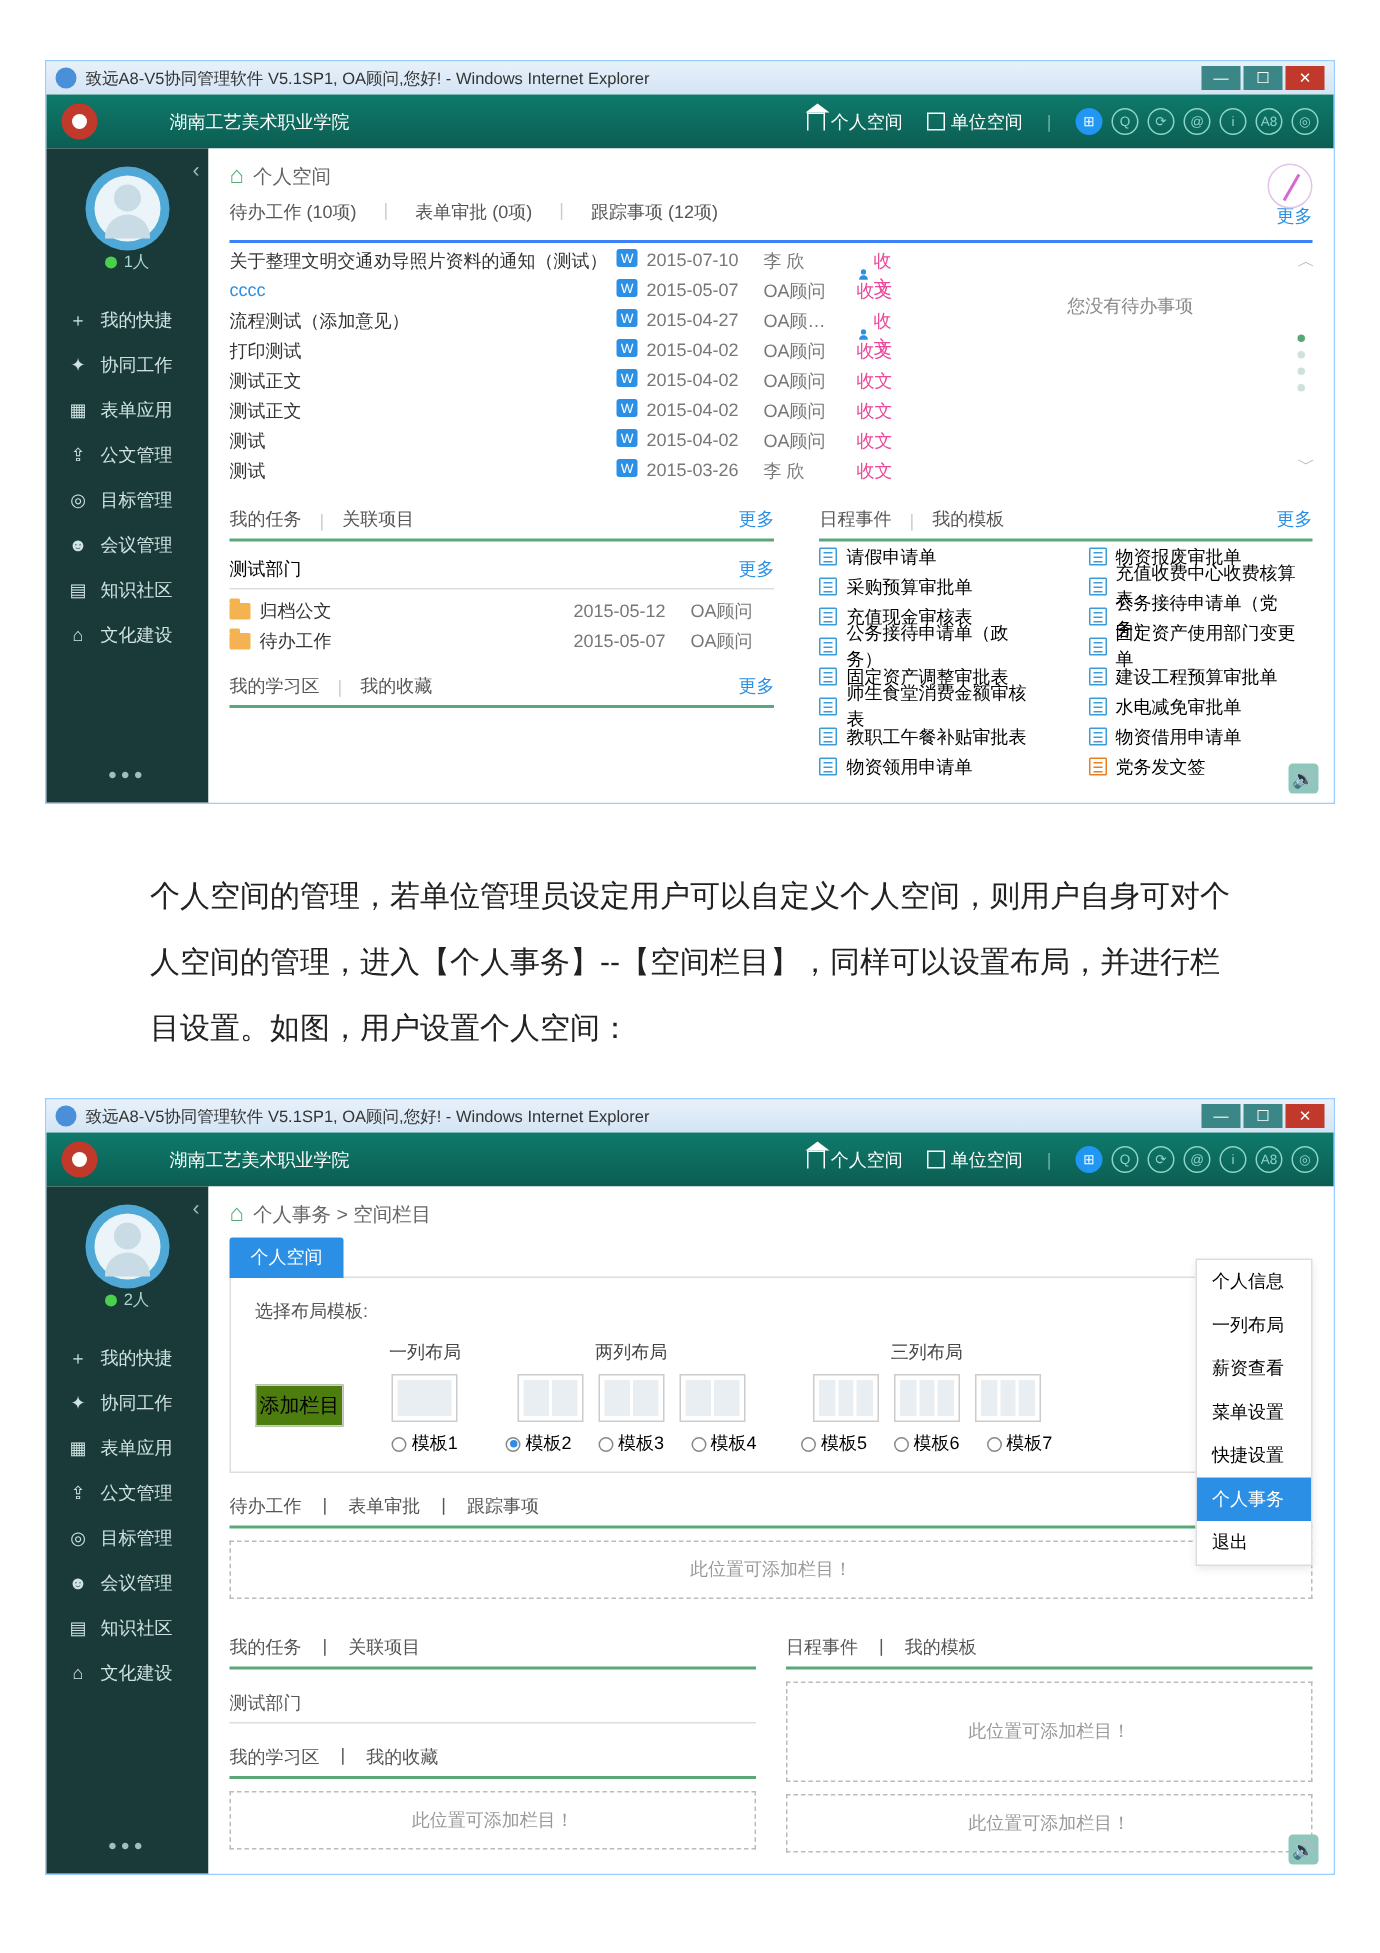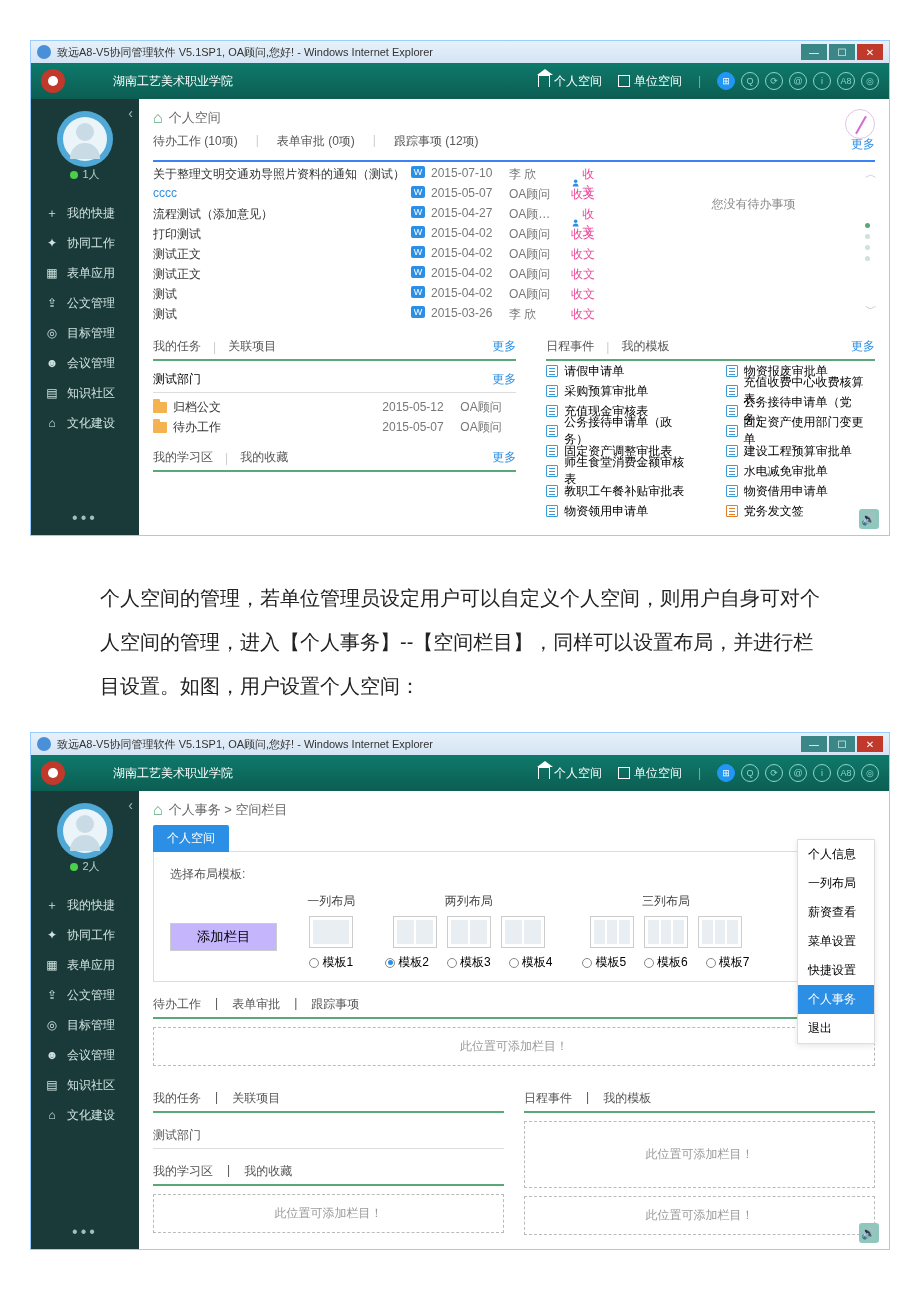--- a/index.html
+++ b/index.html
@@ -93,21 +93,21 @@
   .layout-row { display: flex; align-items: flex-end; gap: 30px; }
   .layout-group { text-align: center; }
   .group-title { color:#444; margin-bottom:6px; font-size:12px;}
   .thumbs { display: flex; gap: 10px; justify-content:center; }
   .thumb { width: 44px; height: 32px; border: 1px solid #ccc; display: flex; gap: 2px; padding: 3px; }
   .thumb div { flex:1; background: #e9eef2; }
   .radio-row { display:flex; gap: 18px; margin-top: 6px; justify-content:center;}
   .radio { display:flex; align-items:center; gap:3px; cursor:pointer;}
   .radio-c { width:10px;height:10px;border:1px solid #888;border-radius:50%;display:inline-flex;align-items:center;justify-content:center;}
   .radio-c.sel:after{content:"";width:5px;height:5px;border-radius:50%;background:#2a8fe5;}
-  .add-sect-btn { border:1px solid #ccc; background:#c4b5fd; padding:4px 26px; cursor:pointer; margin-top:10px;}
+  .add-sect-btn { border:1px solid #ccc; background:#4d7c0f; padding:4px 2px; cursor:pointer; margin-top:10px;}
   .sect-tabs { display:flex; gap:14px; color:#555; margin-top:14px; border-bottom:2px solid #5aa87a; padding-bottom:4px;}
   .drop-zone { border:1px dashed #bbb; color:#999; text-align:center; padding:10px 0; margin-top:8px;}
   .half-row { display:flex; gap:20px; margin-top:10px;}
   .half-row > div { flex:1; }
   .btn-row { display:flex; gap:8px; justify-content:center; margin-top:10px;}
   .btn { border:1px solid #ccc; background:#f4f4f4; padding:3px 12px; cursor:pointer; font-size:12px;}
 </style>
 </head>
 <body>
 

